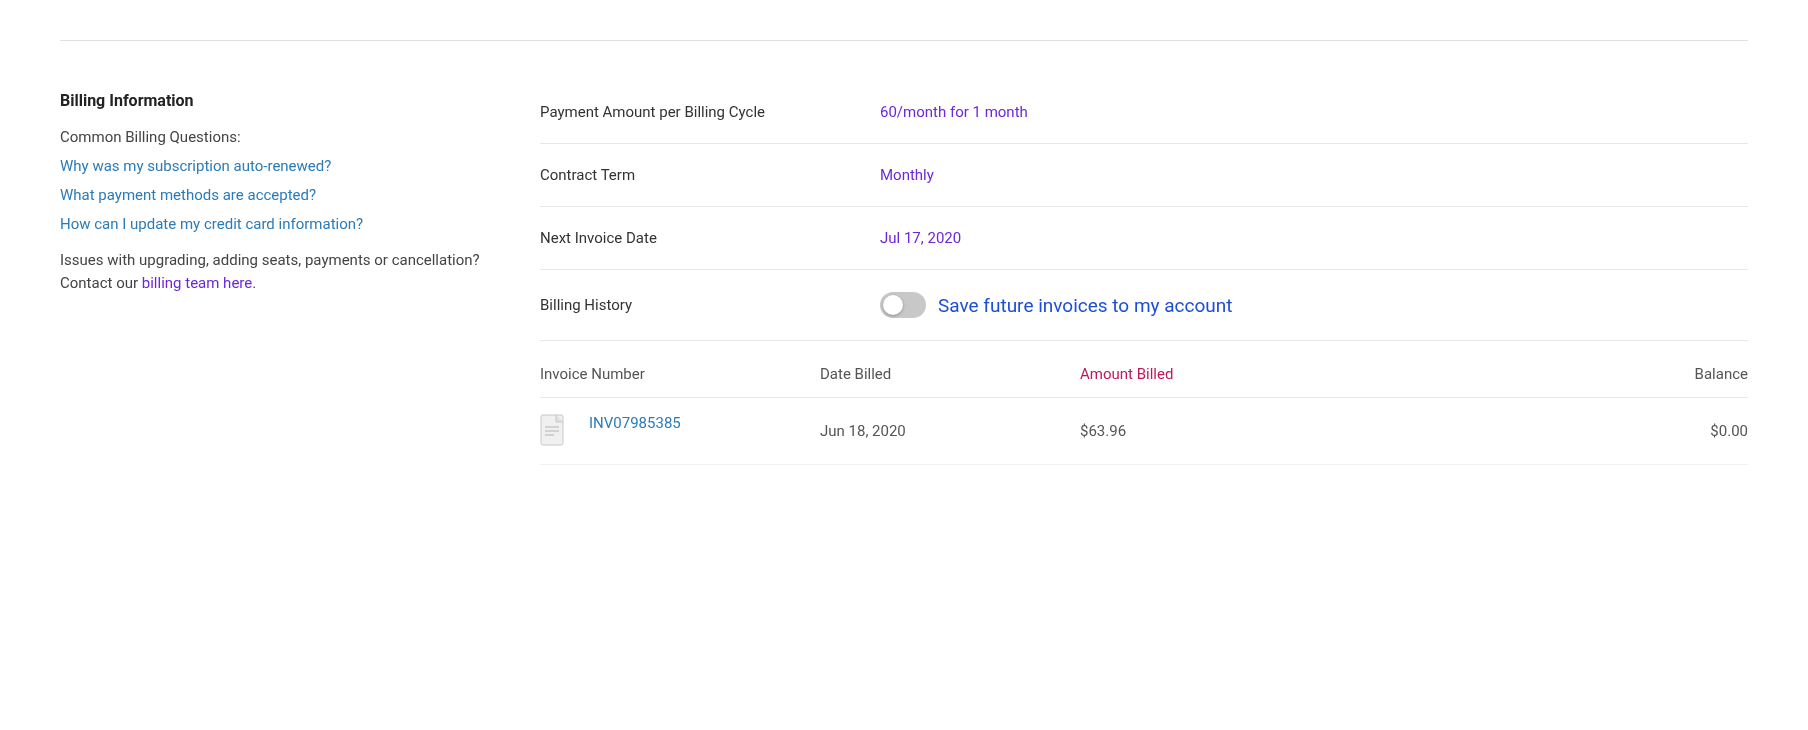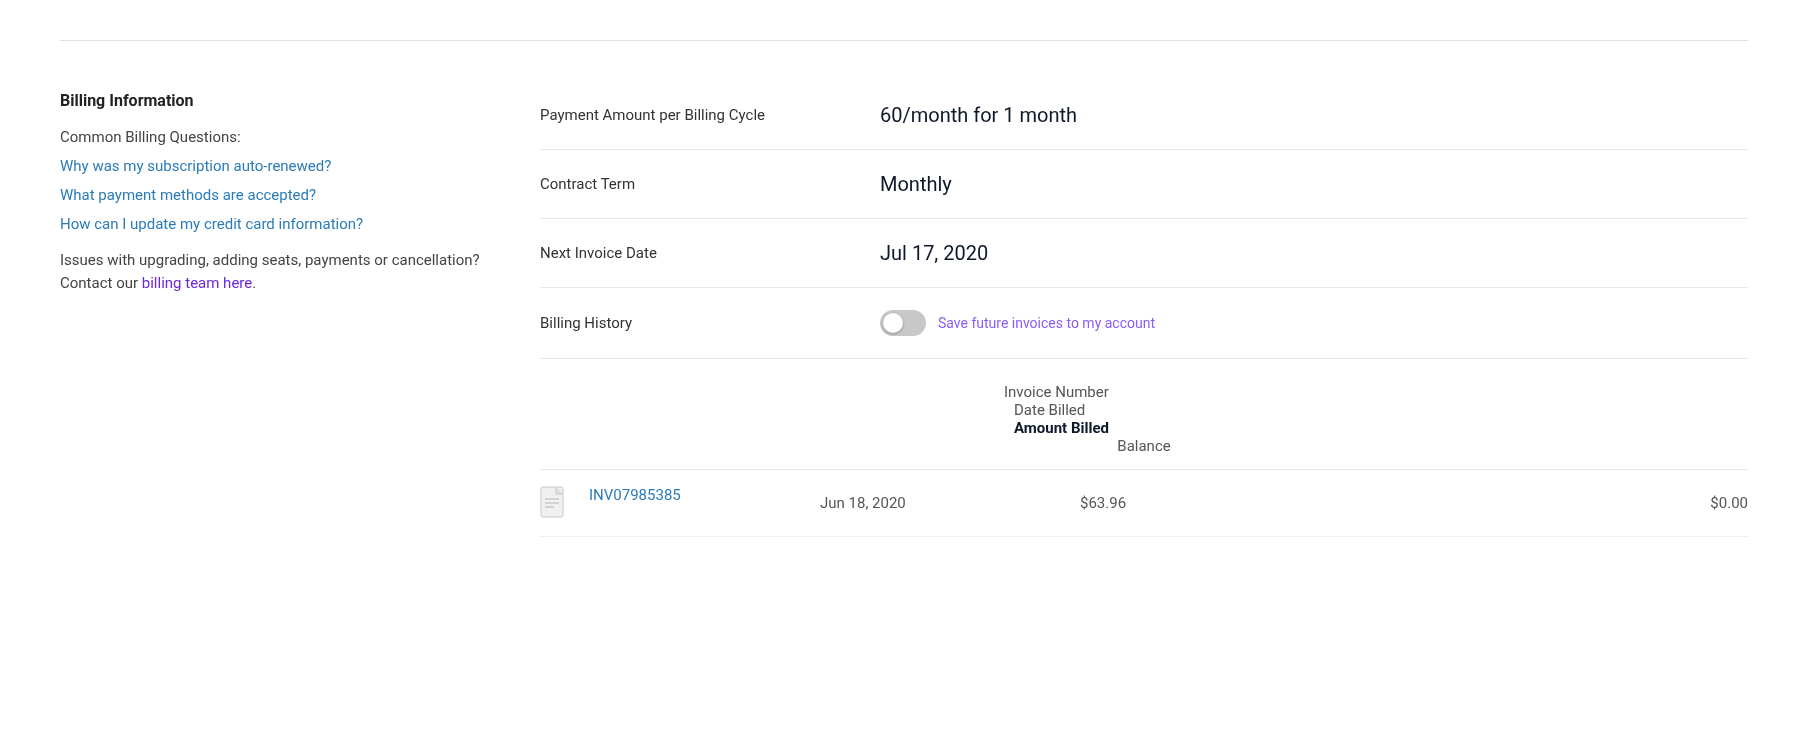--- a/index.html
+++ b/index.html
@@ -88,22 +88,22 @@
     }
 
     .info-row-label {
       width: 340px;
       font-size: 15px;
       color: #333;
       font-weight: 400;
     }
 
     .info-row-value {
-      font-size: 20px;
-      color: #0f172a;
+      font-size: 15px;
+      color: #6d28d9;
       flex: 1;
     }
 
     
     .toggle-container {
       display: flex;
       align-items: center;
       gap: 12px;
     }
 
@@ -127,57 +127,56 @@
       top: 3px;
       left: 3px;
       width: 20px;
       height: 20px;
       background: #fff;
       border-radius: 50%;
       box-shadow: 0 1px 3px rgba(0,0,0,0.3);
     }
 
     .toggle-label {
-      font-size: 14px;
-      color: #8b5cf6;
+      font-size: 19px;
+      color: #1d4ed8;
     }
 
     
     .invoice-table {
       width: 100%;
       margin-top: 10px;
     }
 
     .invoice-header-row {
       display: flex;
       align-items: center;
       padding: 14px 0;
       border-bottom: 1px solid #e8e8e8;
-      flex-direction: column;
     }
 
     .invoice-col-number {
       width: 280px;
       font-size: 15px;
       color: #555;
       font-weight: 400;
     }
 
     .invoice-col-date {
       width: 260px;
       font-size: 15px;
       color: #555;
       font-weight: 400;
     }
 
     .invoice-col-amount {
       width: 260px;
       font-size: 15px;
-      color: #0f172a;
-      font-weight: 700;
+      color: #be185d;
+      font-weight: 400;
     }
 
     .invoice-col-balance {
       flex: 1;
       font-size: 15px;
       color: #555;
       font-weight: 400;
       text-align: right;
     }
 

